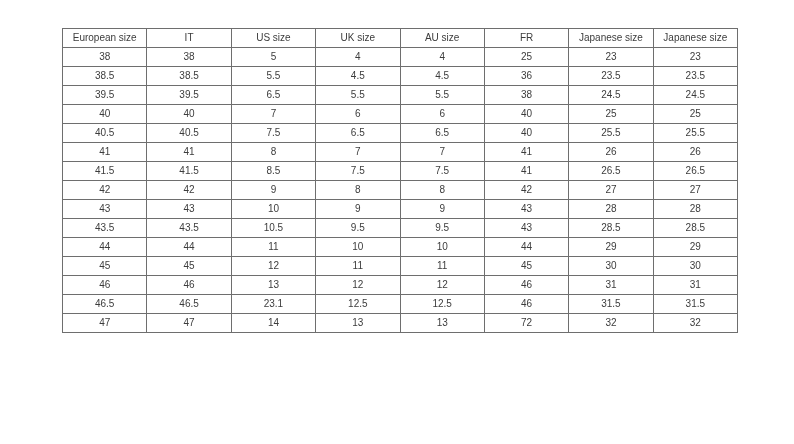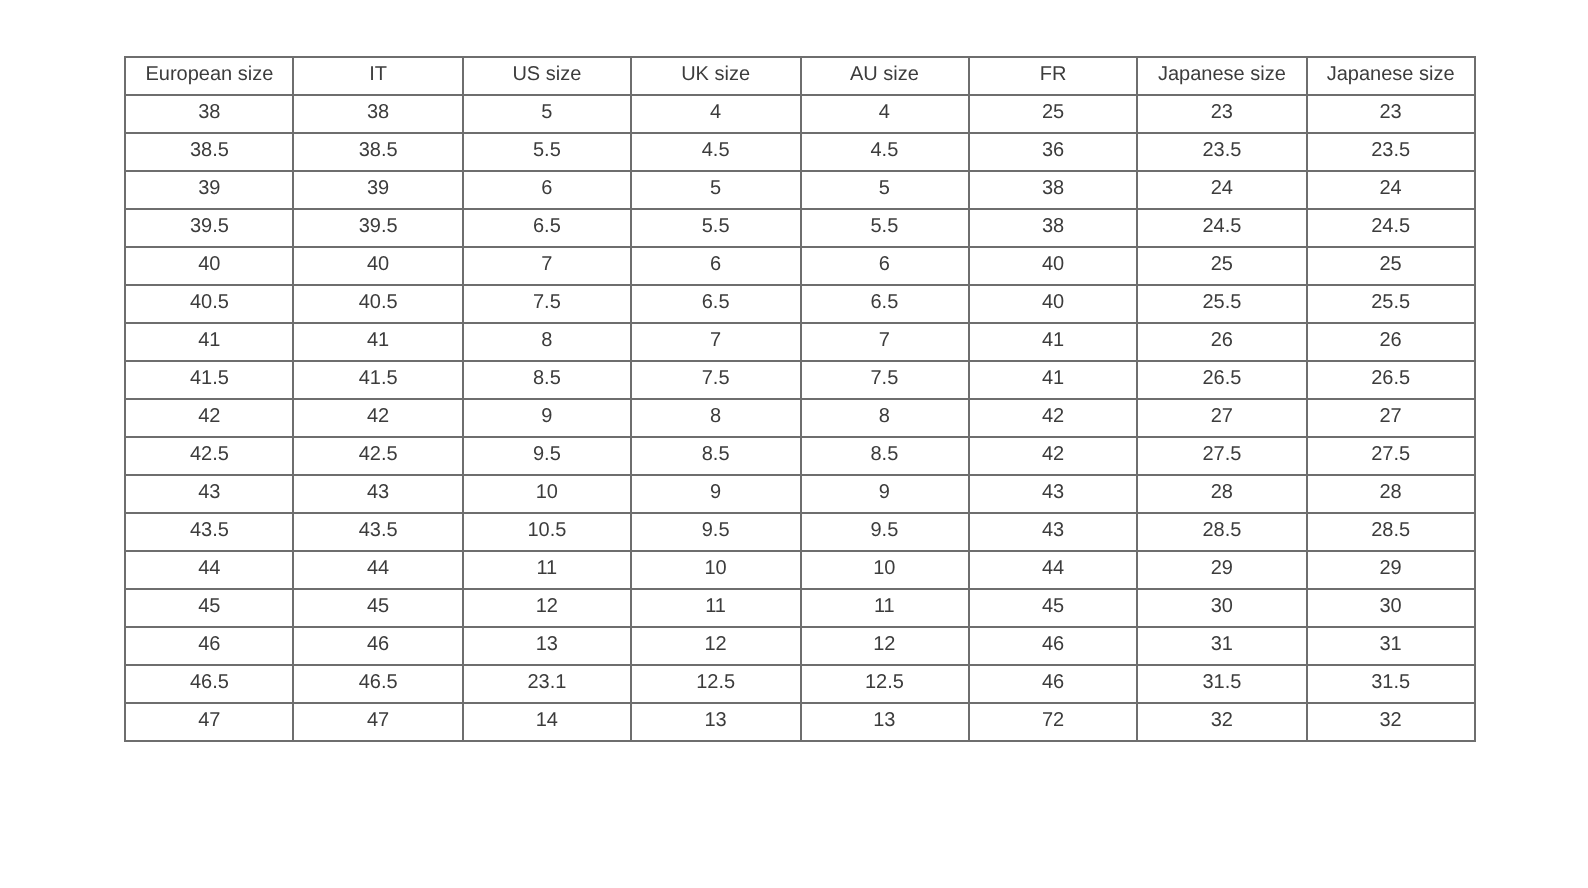--- a/index.html
+++ b/index.html
@@ -69,30 +69,20 @@
         <td>38.5</td>
         <td>38.5</td>
         <td>5.5</td>
         <td>4.5</td>
         <td>4.5</td>
         <td>36</td>
         <td>23.5</td>
         <td>23.5</td>
       </tr>
       <tr>
-        <td>39</td>
-        <td>39</td>
-        <td>6</td>
-        <td>5</td>
-        <td>5</td>
-        <td>38</td>
-        <td>24</td>
-        <td>24</td>
-      </tr>
-      <tr>
         <td>39.5</td>
         <td>39.5</td>
         <td>6.5</td>
         <td>5.5</td>
         <td>5.5</td>
         <td>38</td>
         <td>24.5</td>
         <td>24.5</td>
       </tr>
       <tr>
@@ -139,30 +129,20 @@
         <td>42</td>
         <td>42</td>
         <td>9</td>
         <td>8</td>
         <td>8</td>
         <td>42</td>
         <td>27</td>
         <td>27</td>
       </tr>
       <tr>
-        <td>42.5</td>
-        <td>42.5</td>
-        <td>9.5</td>
-        <td>8.5</td>
-        <td>8.5</td>
-        <td>42</td>
-        <td>27.5</td>
-        <td>27.5</td>
-      </tr>
-      <tr>
         <td>43</td>
         <td>43</td>
         <td>10</td>
         <td>9</td>
         <td>9</td>
         <td>43</td>
         <td>28</td>
         <td>28</td>
       </tr>
       <tr>

